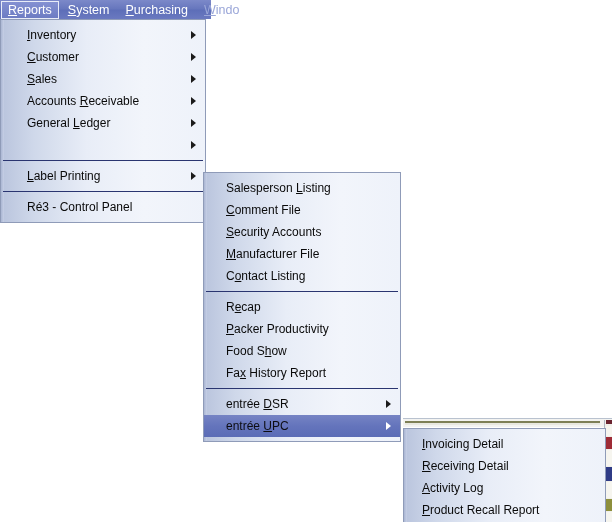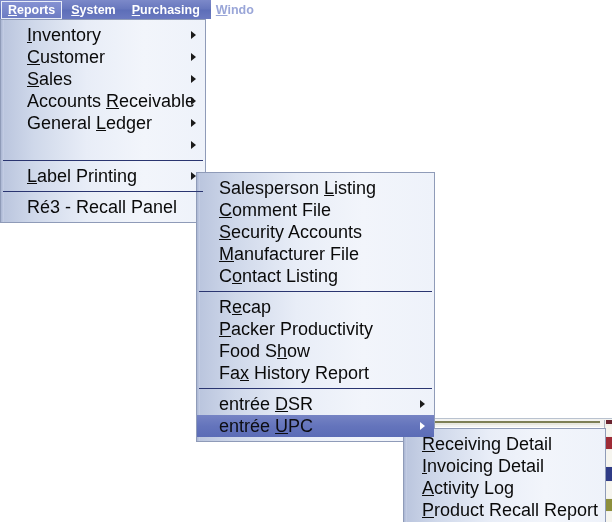--- a/index.html
+++ b/index.html
@@ -44,21 +44,20 @@
     position:absolute;left:0;top:0;width:211px;height:19px;
     background:linear-gradient(180deg,#7c89c9 0%,#6676bd 48%,#5d6eb8 52%,#6a79c0 100%);
     display:flex;align-items:center;
     box-sizing:border-box;
   }
   .mb-item{
     position:relative;
     padding:2px 7px 2px 7px;margin:16px 1px;
     color:#ffffff;font-size:12.5px;line-height:14px;white-space:nowrap;
     box-sizing:border-box;
-    font-weight:bold;
   }
   .mb-item.sel{
     border:1px solid #e8ecf8;
     background:linear-gradient(180deg,#8491d2 0%,#6d7cc3 100%);
     padding:1px 6px;
   }
   .mb-item.dim{color:#9aa6d8;text-align:center;}
   .acc{text-decoration:underline;text-underline-offset:1px;}
 
   
@@ -70,21 +69,21 @@
     padding:4px 0;
   }
   .menu::after{
     content:"";position:absolute;left:0;top:0;bottom:0;width:3px;
     background:linear-gradient(90deg,#aab6d3 0%,#c7d0e6 100%);
   }
   .mi{
     position:relative;z-index:2;
     height:22px;display:flex;align-items:center;
     padding:0 4px 0 26px;
-    white-space:nowrap;color:#0a0a0a;font-size:18px;
+    white-space:nowrap;color:#0a0a0a;font-size:12px;
     box-sizing:border-box;
   }
   .mi.hl{
     background:linear-gradient(180deg,#7684c4 0%,#6474bc 50%,#5b6cb6 100%);
     color:#0d0d12;
   }
   .mi .label{flex:0 0 auto;}
   .mi .arrow{
     position:absolute;right:9px;top:50%;transform:translateY(-50%);
     width:0;height:0;border-left:5px solid #1b1b1b;
@@ -94,21 +93,21 @@
   .sep{
     position:relative;z-index:2;height:7px;margin:1px 0;
   }
   .sep i{
     position:absolute;left:2px;right:2px;top:3px;height:1px;
     background:#2a3570;display:block;
   }
 
   
   #menu-reports{left:0px;top:19px;width:206px;}
-  #menu-misc{left:196px;top:172px;width:239px;}
+  #menu-misc{left:203px;top:172px;width:198px;}
   #menu-upc{left:403px;top:428px;width:203px;}
   #menu-upc .mi{padding-left:18px;}
   #menu-misc .mi{padding-left:22px;}
 </style>
 </head>
 <body>
 
 <div id="bg-panel-left"></div>
 
 <div id="bg-strip">
@@ -163,21 +162,21 @@
       <i></i>
     </div>
     <div class="mi">
       <span class="label"><span class="acc">L</span>abel Printing</span>
       <span class="arrow"></span>
     </div>
     <div class="sep">
       <i></i>
     </div>
     <div class="mi">
-      <span class="label">Ré3 - Recall Panel</span>
+      <span class="label">Ré3 - Control Panel</span>
     </div>
   </div>
 
 <div id="menu-misc" class="menu">
     <div class="mi">
       <span class="label">Salesperson <span class="acc">L</span>isting</span>
     </div>
     <div class="mi">
       <span class="label"><span class="acc">C</span>omment File</span>
     </div>
@@ -213,24 +212,24 @@
       <span class="arrow"></span>
     </div>
     <div class="mi hl">
       <span class="label">entrée <span class="acc">U</span>PC</span>
       <span class="arrow"></span>
     </div>
   </div>
 
 <div id="menu-upc" class="menu">
     <div class="mi">
+      <span class="label"><span class="acc">I</span>nvoicing Detail</span>
+    </div>
+    <div class="mi">
       <span class="label"><span class="acc">R</span>eceiving Detail</span>
     </div>
     <div class="mi">
-      <span class="label"><span class="acc">I</span>nvoicing Detail</span>
-    </div>
-    <div class="mi">
       <span class="label"><span class="acc">A</span>ctivity Log</span>
     </div>
     <div class="mi">
       <span class="label"><span class="acc">P</span>roduct Recall Report</span>
     </div>
   </div>
 
 </body></html>

